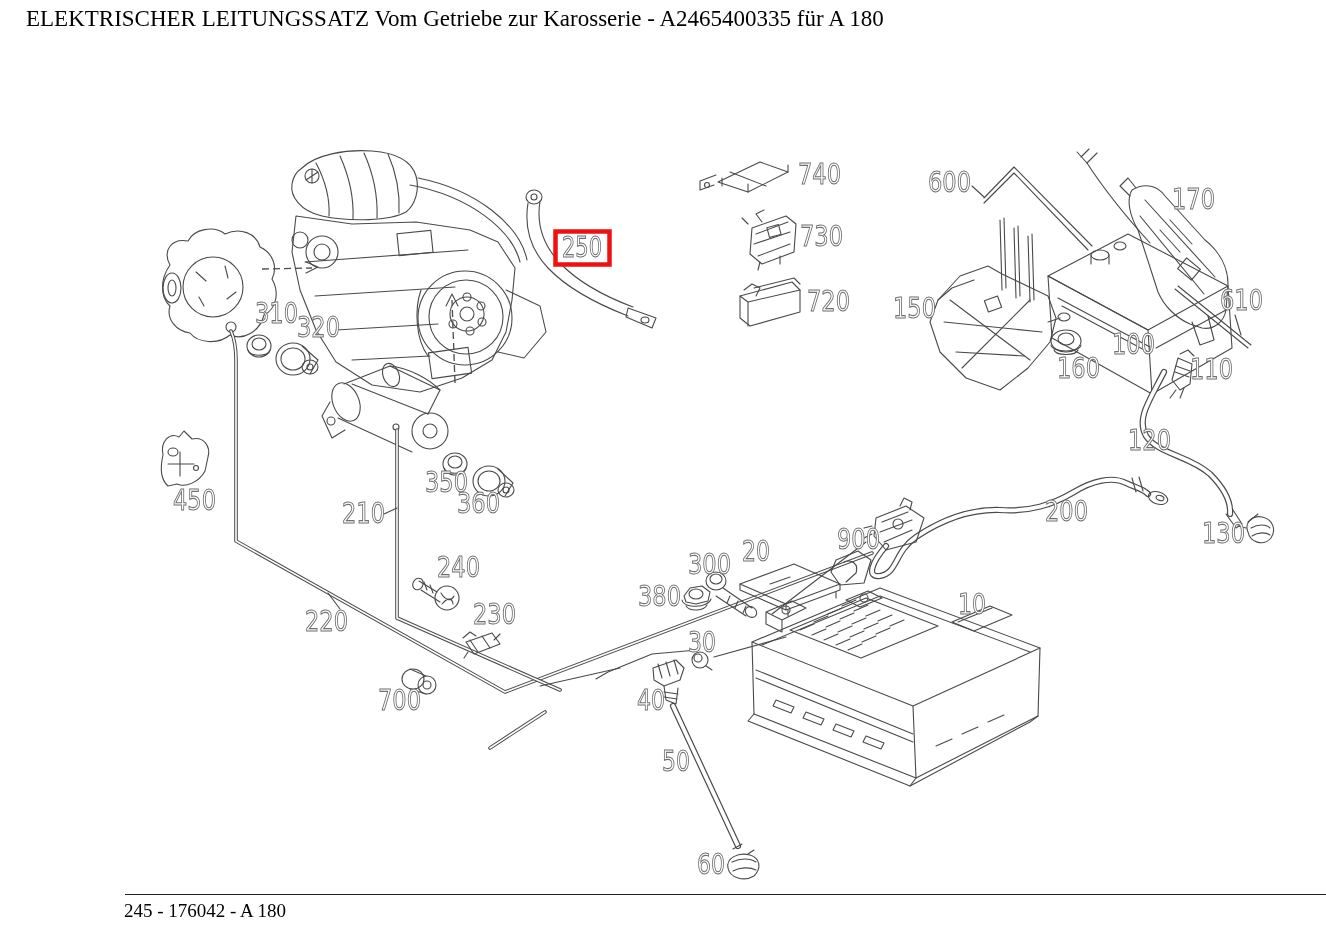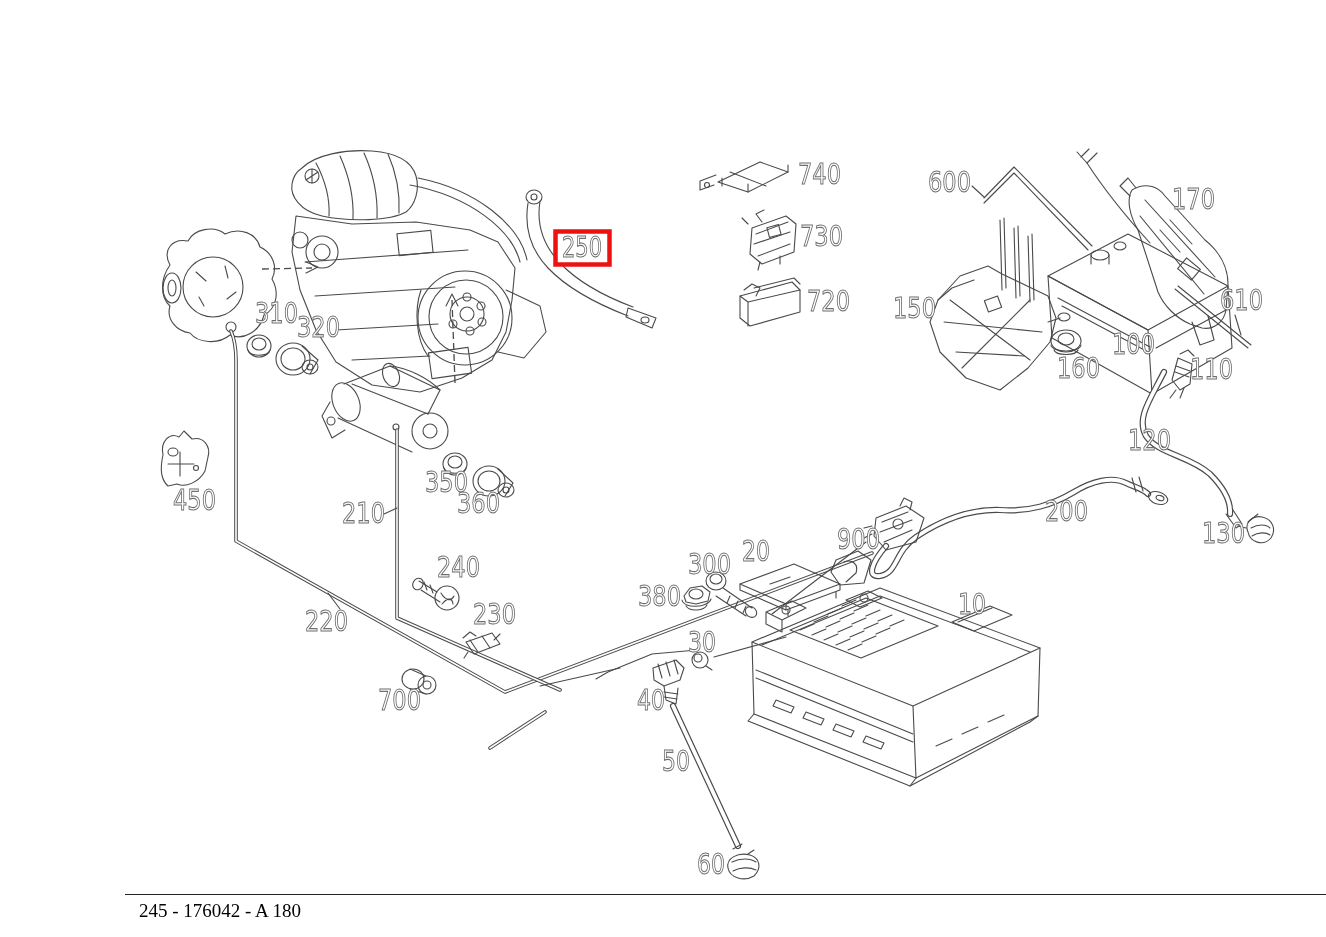--- a/index.html
+++ b/index.html
@@ -1,34 +1,35 @@
 <!DOCTYPE html>
 <html><head>
 <meta charset="utf-8">
 <style>
   html,body{margin:0;padding:0;background:#ffffff;}
   .stage{position:relative;width:1326px;height:937px;background:#fff;overflow:hidden;
          font-family:"Liberation Serif", serif;}
   .title{position:absolute;left:26px;top:6px;font-size:23px;color:#000;white-space:nowrap;}
   .footer-rule{position:absolute;left:125px;right:0;top:894px;border-top:1.5px solid #222;}
-  .footer-text{position:absolute;left:139px;top:900px;font-size:19px;color:#000;}
+  .footer-text{position:absolute;left:124px;top:900px;font-size:19px;color:#000;}
   svg{position:absolute;left:0;top:0;}
   .ln{fill:none;stroke:#4a4a4a;stroke-width:1.1;stroke-linejoin:round;stroke-linecap:round;}
   .tubo{fill:none;stroke:#4a4a4a;stroke-width:6.2;stroke-linejoin:round;stroke-linecap:round;}
   .tubi{fill:none;stroke:#ffffff;stroke-width:3.8;stroke-linejoin:round;stroke-linecap:round;}
   .wiro{fill:none;stroke:#4a4a4a;stroke-width:3.6;stroke-linejoin:round;stroke-linecap:round;}
   .wiri{fill:none;stroke:#ffffff;stroke-width:1.6;stroke-linejoin:round;stroke-linecap:round;}
   .dash{fill:none;stroke:#4a4a4a;stroke-width:1.3;stroke-dasharray:7 4;}
   .lbl{font-family:"DejaVu Sans",sans-serif;font-size:29px;fill:#ffffff;stroke:#6f6f6f;
        stroke-width:1.05px;letter-spacing:0px;}
 </style>
 </head>
 <body>
 
 <div class="stage">
+  <div class="title">ELEKTRISCHER LEITUNGSSATZ Vom Getriebe zur Karosserie - A2465400335 für A 180</div>
 
   <svg width="1326" height="937" viewBox="0 0 1326 937">
 
     <g>
       <path class="ln" d="M302,168 C315,155 345,149 372,151 C398,153 412,162 416,176 C420,190 415,205 406,212 C390,221 350,222 322,216 C300,211 290,196 292,184 C293,177 296,172 302,168 Z"></path>
       <path class="ln" d="M316,163 C325,180 330,198 329,216"></path>
       <path class="ln" d="M340,156 C349,176 354,196 353,219"></path>
       <path class="ln" d="M364,153 C373,173 378,194 377,218"></path>
       <path class="ln" d="M388,154 C396,172 400,192 399,213"></path>
       <circle class="ln" cx="312" cy="176" r="7"></circle>

